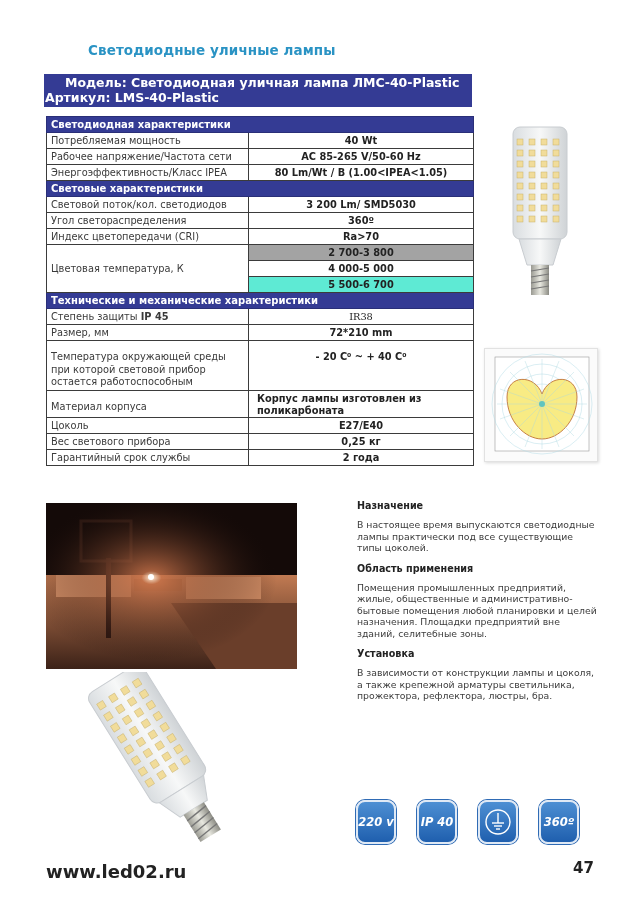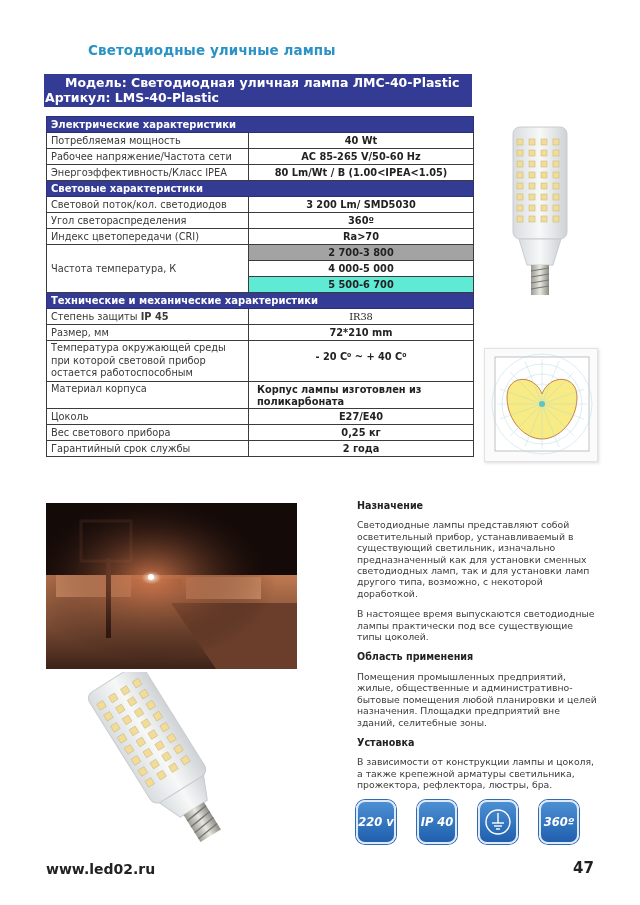--- a/index.html
+++ b/index.html
@@ -29,21 +29,21 @@
   table.spec td.label { width: 202px; }
   table.spec td.val { text-align: center; font-weight: bold; color: #222; }
   table.spec td.val.left { text-align: left; padding-left: 8px; vertical-align: top; line-height: 12px; padding-top: 2px; }
   table.spec td.val.top { vertical-align: top; padding-top: 10px; }
   table.spec tr.head td {
     background: #343b94; color: #ffffff; font-weight: bold; font-size: 10px; height: 16px;
     border-color: #2a2f78;
   }
   table.spec td.orange { background: #a3a3a3; }
   table.spec td.blue { background: #5eead4; }
-  table.spec td.multi { line-height: 12.5px; padding-top: 1px; padding-bottom: 1px; vertical-align: top; }
+  table.spec td.multi { line-height: 12.5px; padding-top: 10px; padding-bottom: 1px; vertical-align: top; }
 
   .lamp-top {
     position: absolute; left: 505px; top: 125px; width: 70px; height: 175px;
   }
   .polar {
     position: absolute; left: 484px; top: 348px; width: 114px; height: 114px;
     background: #fbfbfb; border: 1px solid #e2e2e2; box-shadow: 1px 1px 3px rgba(0,0,0,0.15);
   }
 
   .photo {
@@ -64,40 +64,40 @@
   .badges { position: absolute; top: 800px; left: 356px; display: flex; gap: 21px; }
   .badge {
     width: 40px; height: 44px; border-radius: 9px;
     background: linear-gradient(#4d8fd3, #1f5fae);
     border: 2px solid #dfe9f5; box-shadow: 0 0 0 1px #2f6bb5;
     color: #ffffff; font-weight: bold; font-style: italic; font-size: 11.5px;
     display: flex; align-items: center; justify-content: center;
   }
 
   .footer-url {
-    position: absolute; left: 46px; top: 861px; font-size: 14px; font-weight: bold; color: #222;
+    position: absolute; left: 46px; top: 861px; font-size: 18px; font-weight: bold; color: #222;
   }
   .footer-page {
     position: absolute; left: 573px; top: 859px; font-size: 15px; font-weight: bold; color: #222;
   }
 </style>
 </head>
 <body>
 
 <div class="section-title">Светодиодные уличные лампы</div>
 
 <div class="model-bar">
   <div class="m1">Модель: Светодиодная уличная лампа ЛМС-40-Plastic</div>
   <div>Артикул: LMS-40-Plastic</div>
 </div>
 
 <table class="spec">
   <tbody>
       <tr class="head">
-        <td colspan="2">Электрические характеристики</td>
+        <td colspan="2">Светодиодная характеристики</td>
       </tr>
   <tr>
     <td class="label">Потребляемая мощность</td>
     <td class="val">40 Wt</td>
   </tr>
   <tr>
     <td class="label">Рабочее напряжение/Частота сети</td>
     <td class="val">AC 85-265 V/50-60 Hz</td>
   </tr>
   <tr>
@@ -114,21 +114,21 @@
   </tr>
   <tr>
     <td class="label">Угол светораспределения</td>
     <td class="val">360º</td>
   </tr>
   <tr>
     <td class="label">Индекс цветопередачи (CRI)</td>
     <td class="val">Ra&gt;70</td>
   </tr>
   <tr>
-    <td class="label" rowspan="3">Частота температура, К</td>
+    <td class="label" rowspan="3">Цветовая температура, К</td>
     <td class="val orange">2 700-3 800</td>
   </tr>
   <tr>
     <td class="val">4 000-5 000</td>
   </tr>
   <tr>
     <td class="val blue">5 500-6 700</td>
   </tr>
 
   <tr class="head">
@@ -291,21 +291,20 @@
           <line x1="60" y1="162" x2="84" y2="159"></line>
           <line x1="60" y1="169" x2="84" y2="166"></line>
           <line x1="60" y1="176" x2="84" y2="173"></line>
         </g>
     </g>
   </svg>
 </div>
 
 <div class="side-text">
   <h3>Назначение</h3>
-  <p>Светодиодные лампы представляют собой осветительный прибор, устанавливаемый в существующий светильник, изначально предназначенный как для установки сменных светодиодных ламп, так и для установки ламп другого типа, возможно, с некоторой доработкой.</p>
   <p>В настоящее время выпускаются светодиодные лампы практически под все существующие типы цоколей.</p>
   <h3>Область применения</h3>
   <p>Помещения промышленных предприятий, жилые, общественные и административно-бытовые помещения любой планировки и целей назначения. Площадки предприятий вне зданий, селитебные зоны.</p>
   <h3>Установка</h3>
   <p>В зависимости от конструкции лампы и цоколя, а также крепежной арматуры светильника, прожектора, рефлектора, люстры, бра.</p>
 </div>
 
 <div class="badges">
   <div class="badge">220 v</div>
   <div class="badge">IP 40</div>

